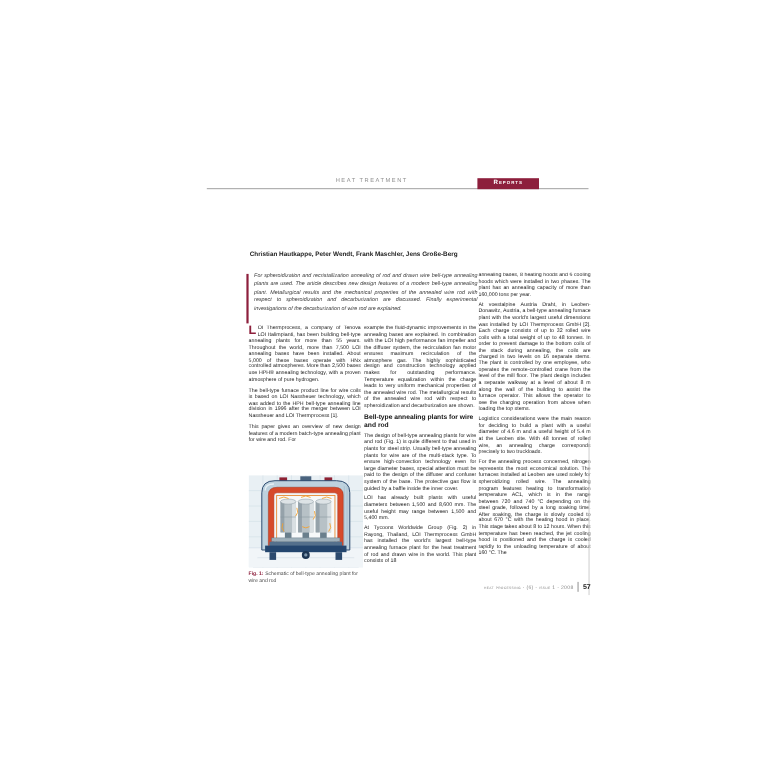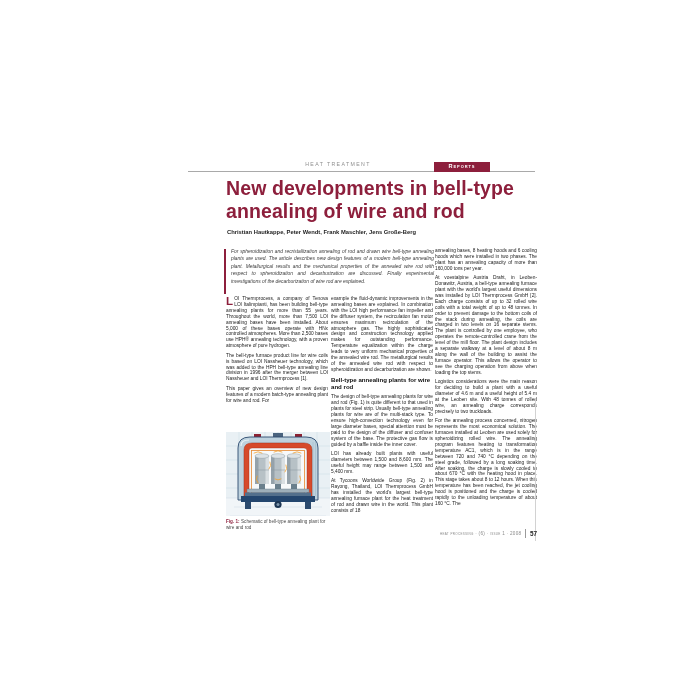--- a/index.html
+++ b/index.html
@@ -50,24 +50,20 @@
 </style>
 </head>
 <body>
 
 <div class="page">
 
   <div class="section-label">HEAT TREATMENT</div>
   <div class="header-rule"></div>
   <div class="reports-badge">Reports</div>
 
-  <div class="title">
-    <div>New developments in bell-type</div>
-    <div>annealing of wire and rod</div>
-  </div>
   <div class="authors">Christian Hautkappe, Peter Wendt, Frank Maschler, Jens Große-Berg</div>
 
   <div class="abstract-rule"></div>
   <div class="abstract">For spheroidization and recristallization annealing of rod and drawn wire bell-type annealing plants are used. The article describes new design features of a modern bell-type annealing plant. Metallurgical results and the mechanical properties of the annealed wire rod with respect to spheroidization and decarburization are discussed. Finally experimental investigations of the decarburization of wire rod are explained.</div>
 
   <div class="col col-1">
     <p><span class="dropcap">L</span><span>OI Thermprocess, a company of Tenova LOI Italimpianti, has been building bell-type annealing plants for more than 55 years. Throughout the world, more than 7,500 LOI annealing bases have been installed. About 5,000 of these bases operate with HNx controlled atmospheres. More than 2,500 bases use HPH® annealing technology, with a proven atmosphere of pure hydrogen.</span></p>
     <p>The bell-type furnace product line for wire coils is based on LOI Nassheuer technology, which was added to the HPH bell-type annealing line division in 1996 after the merger between LOI Nassheuer and LOI Thermprocess [1].</p>
     <p>This paper gives an overview of new design features of a modern batch-type annealing plant for wire and rod. For</p>
   </div>

